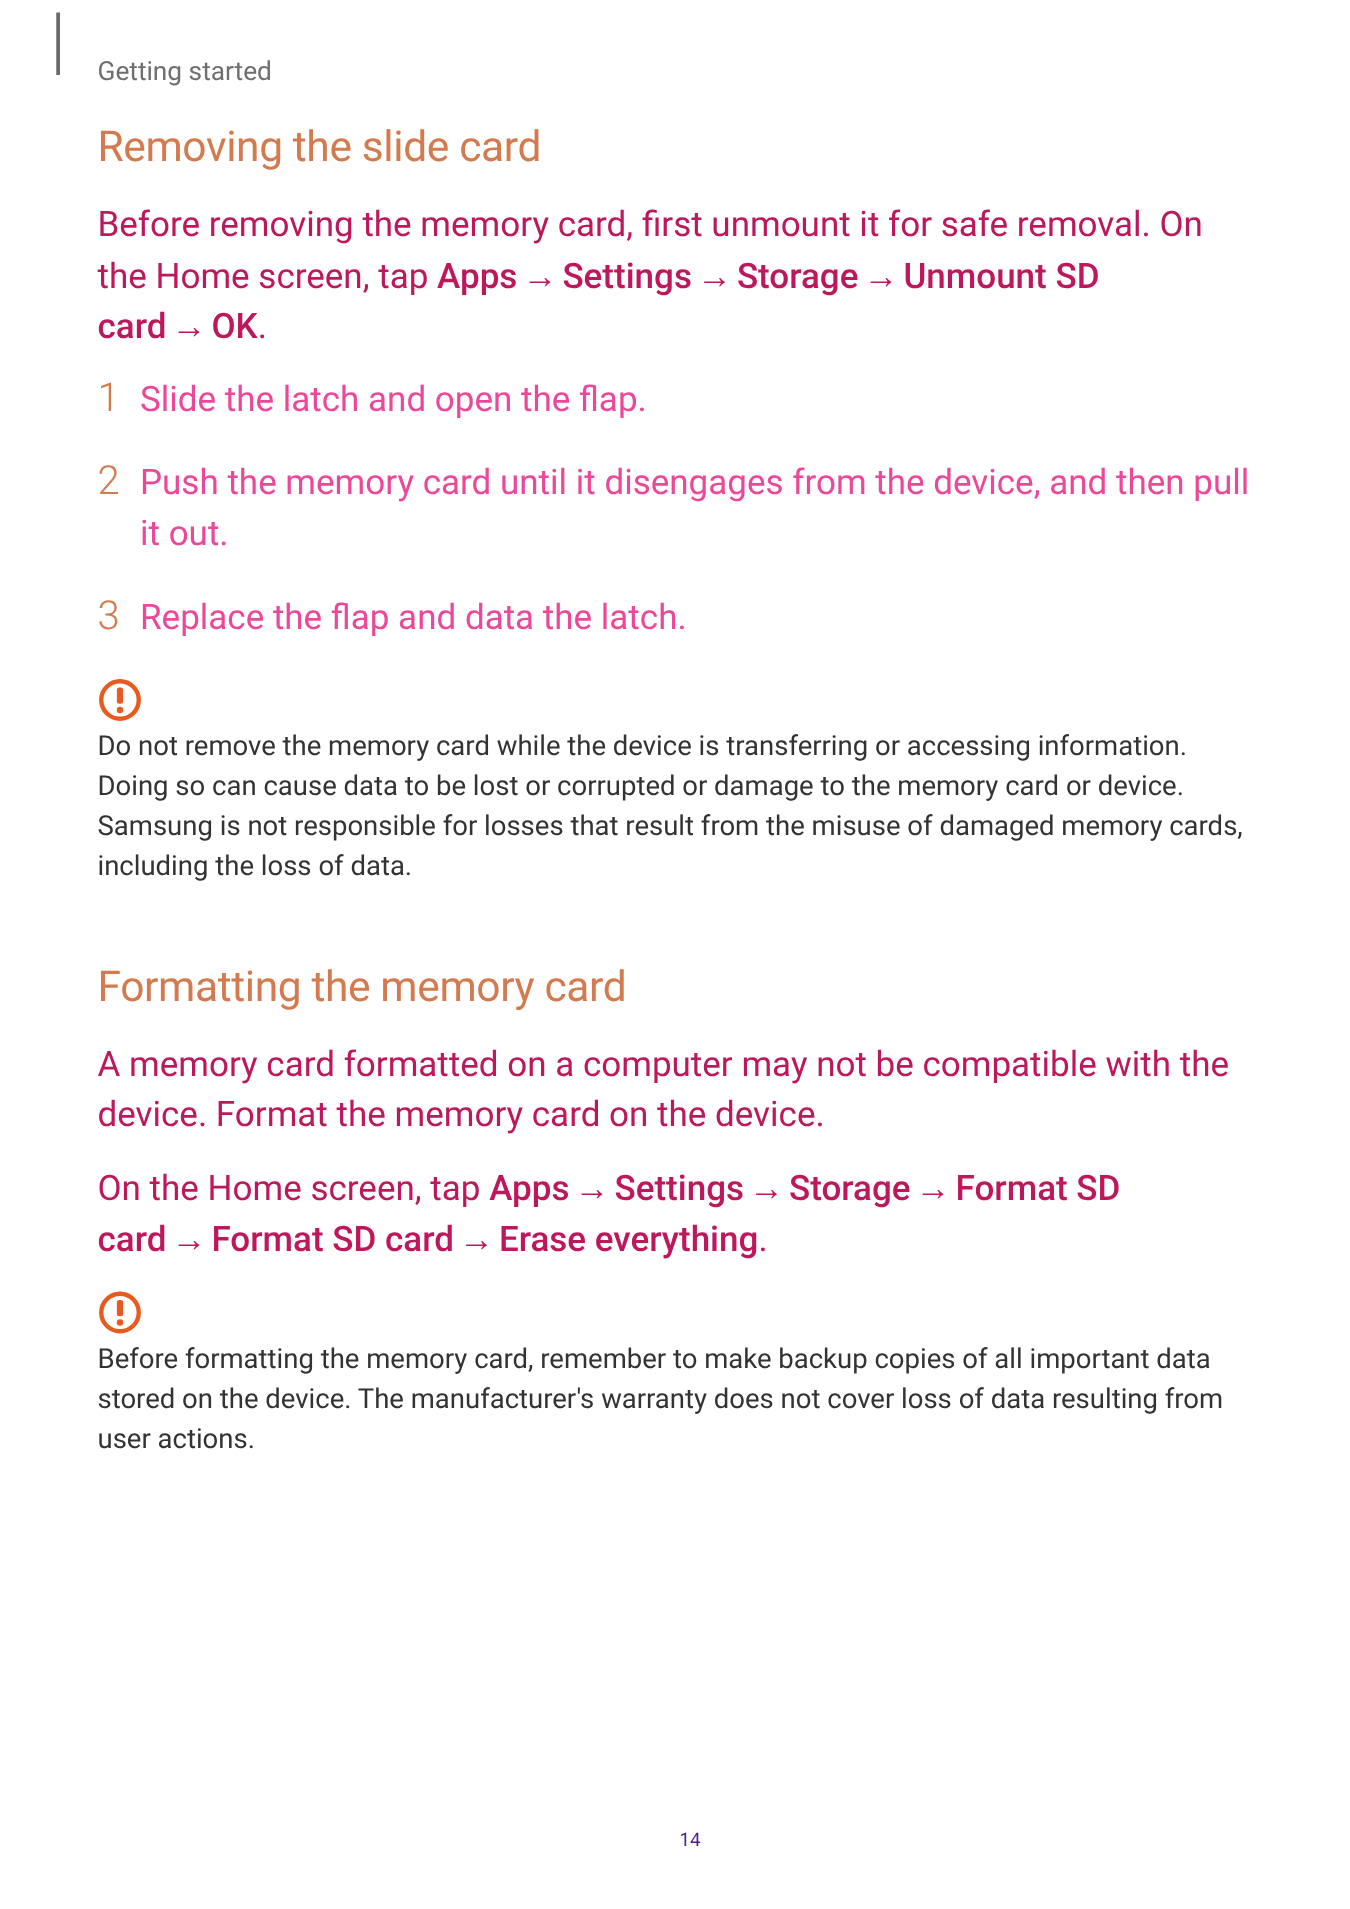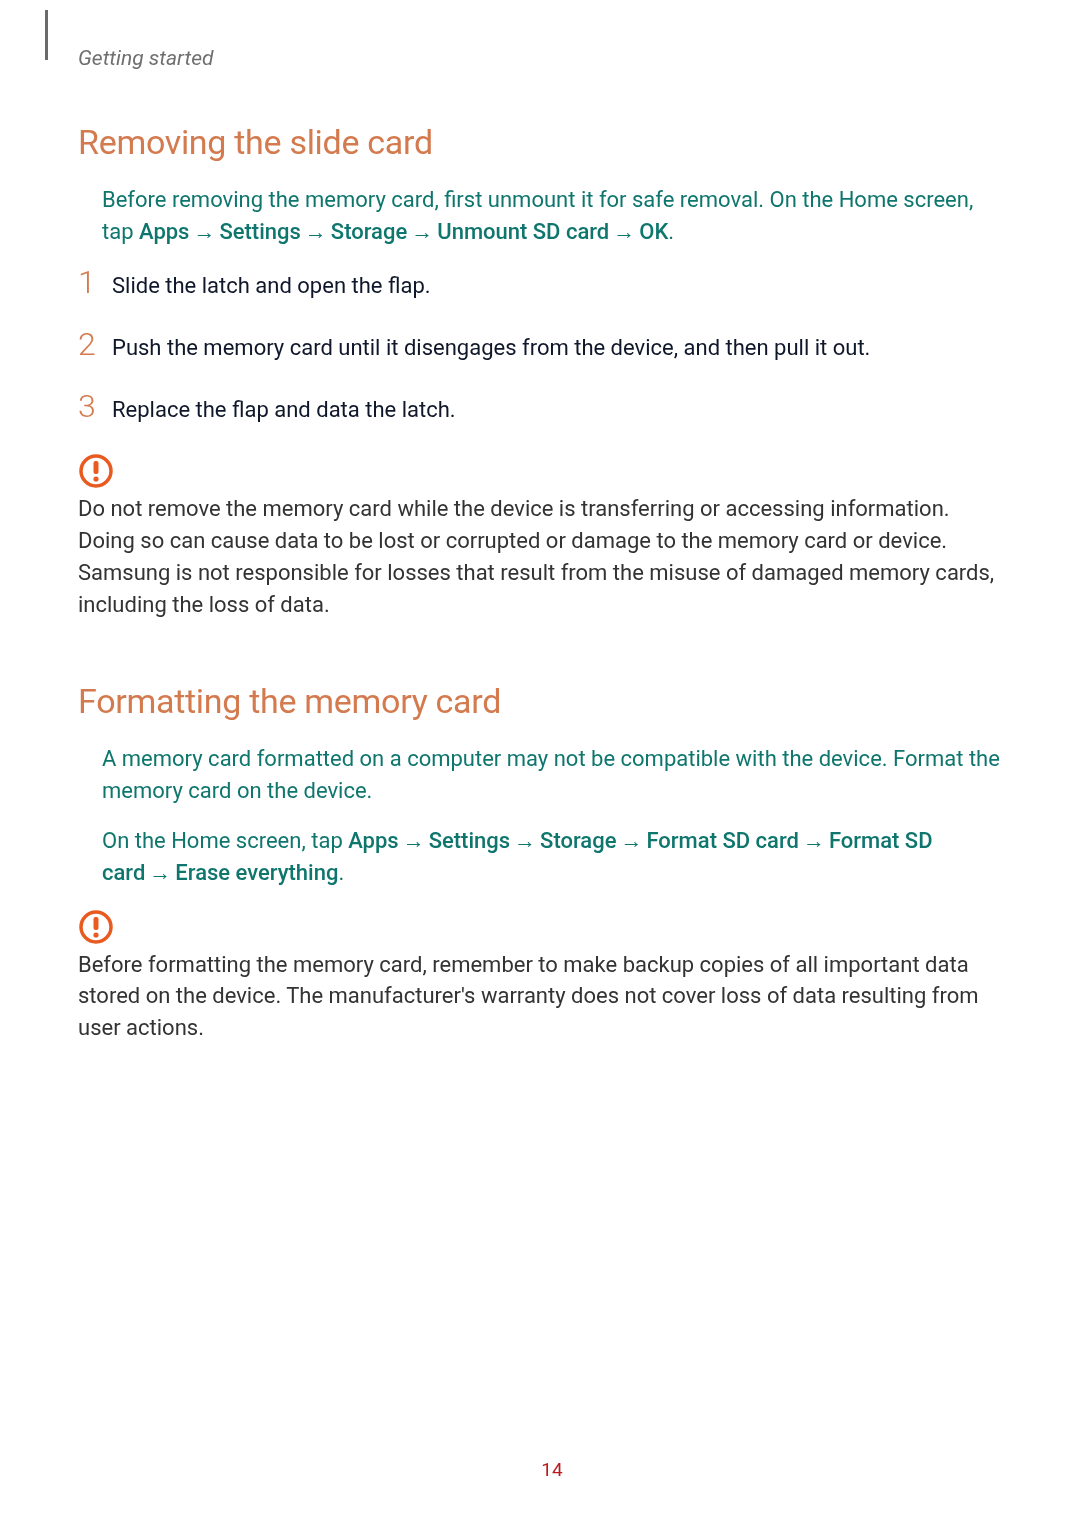--- a/index.html
+++ b/index.html
@@ -15,23 +15,22 @@
       position: relative;
       color: #333333;
     }
     .page {
       padding: 40px 78px 60px 78px;
       min-height: 1527px;
       position: relative;
     }
     .breadcrumb-wrap {
       position: relative;
-      margin-bottom: 52px;
+      margin-bottom: 28px;
       margin-top: 6px;
-      font-style: italic;
     }
     .breadcrumb-mark {
       position: absolute;
       left: -33px;
       top: -36px;
       width: 3px;
       height: 50px;
       background: #6a6a6a;
     }
     .breadcrumb {
@@ -39,25 +38,24 @@
       color: #6f6f6f;
     }
     h2.section-heading {
       font-size: 34px;
       font-weight: 400;
       color: #D47A4F;
       margin-bottom: 22px;
       letter-spacing: -0.3px;
     }
     p.body-text {
-      font-size: 22px;
+      font-size: 28px;
       line-height: 1.45;
-      color: #0f766e;
+      color: #be185d;
       margin-bottom: 18px;
-      margin-left: 24px;
     }
     .nav-seg {
       font-weight: 500;
     }
     .arrow {
       padding: 0 4px;
     }
     ol.steps {
       list-style: none;
       margin-top: 10px;
@@ -71,23 +69,23 @@
     .step-num {
       font-size: 32px;
       color: #D47A4F;
       font-weight: 300;
       width: 34px;
       flex-shrink: 0;
       text-align: left;
       line-height: 1;
     }
     .step-text {
-      font-size: 22px;
+      font-size: 28px;
       line-height: 1.45;
-      color: #0f172a;
+      color: #ec4899;
     }
     .callout {
       display: flex;
       align-items: flex-start;
       margin-top: 4px;
       margin-bottom: 40px;
       flex-direction: column;
     }
     .callout .icon-wrap {
       width: 60px;
@@ -105,22 +103,22 @@
     }
     .section-gap {
       height: 20px;
     }
     .page-number {
       position: absolute;
       bottom: 46px;
       left: 0;
       width: 100%;
       text-align: center;
-      font-size: 19px;
-      color: #b91c1c;
+      font-size: 15px;
+      color: #4c1d95;
       padding-left: 24px;
     }
     .inline-row {
       display: inline;
     }
   </style>
 </head>
 <body>
 
 <div class="page">

